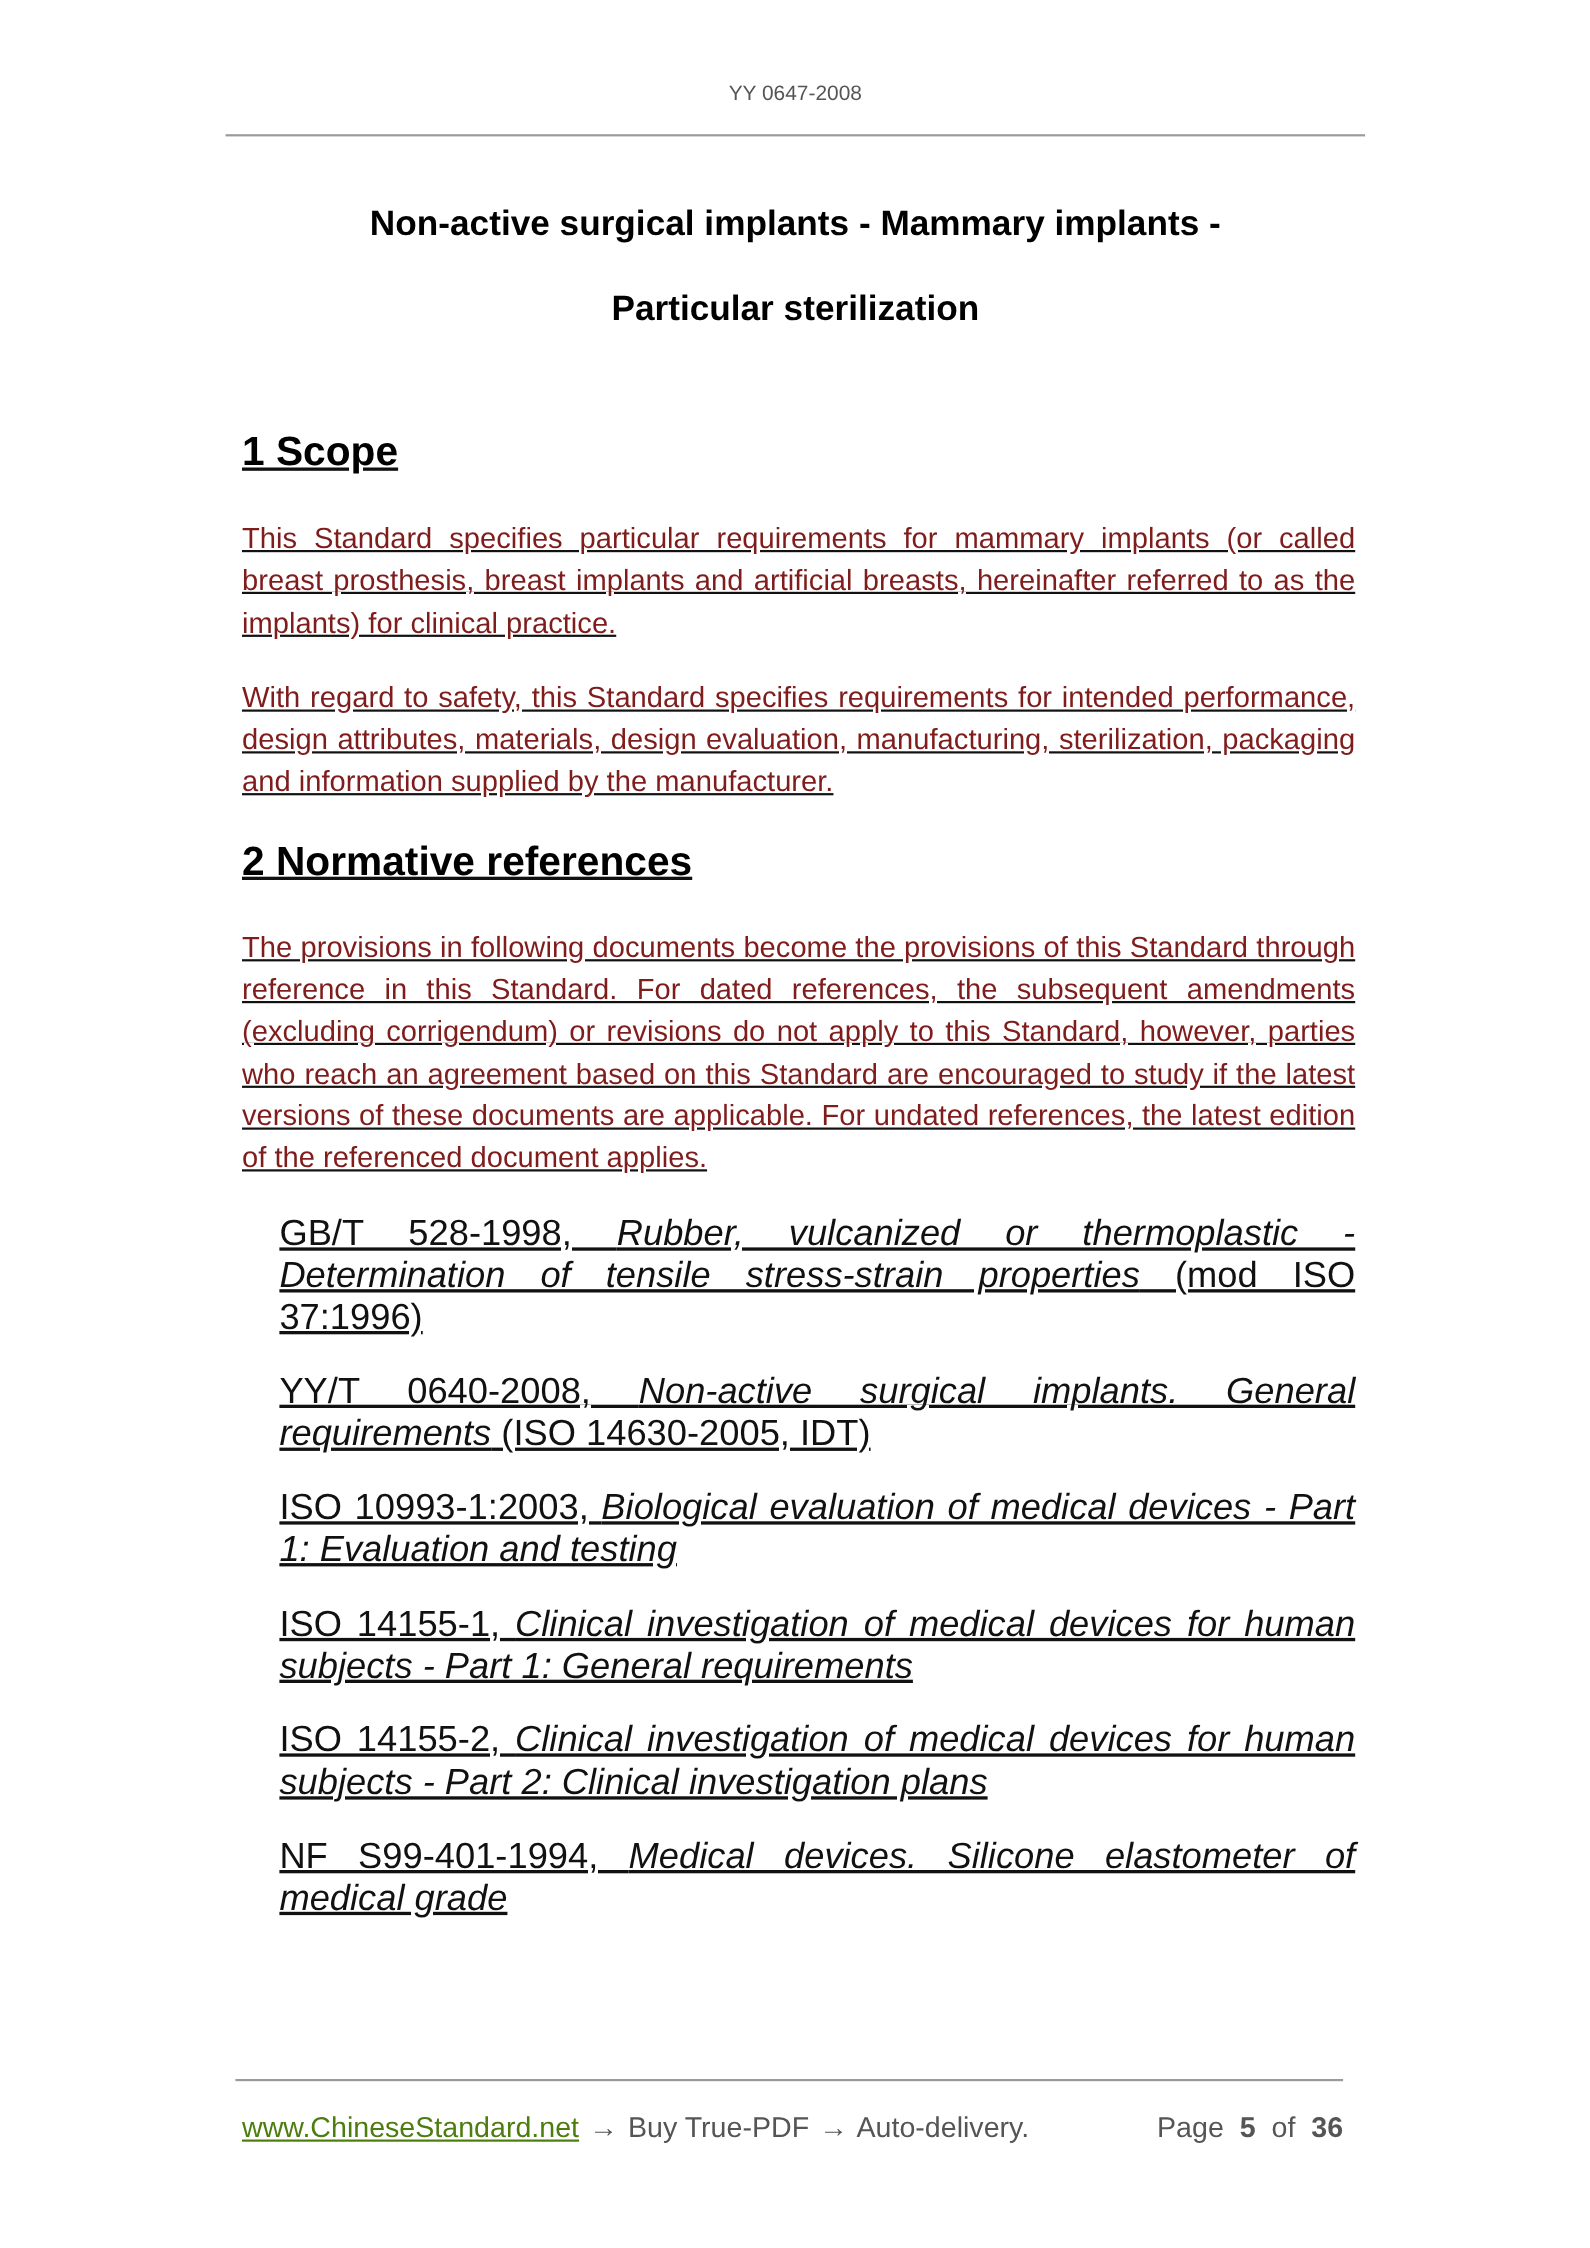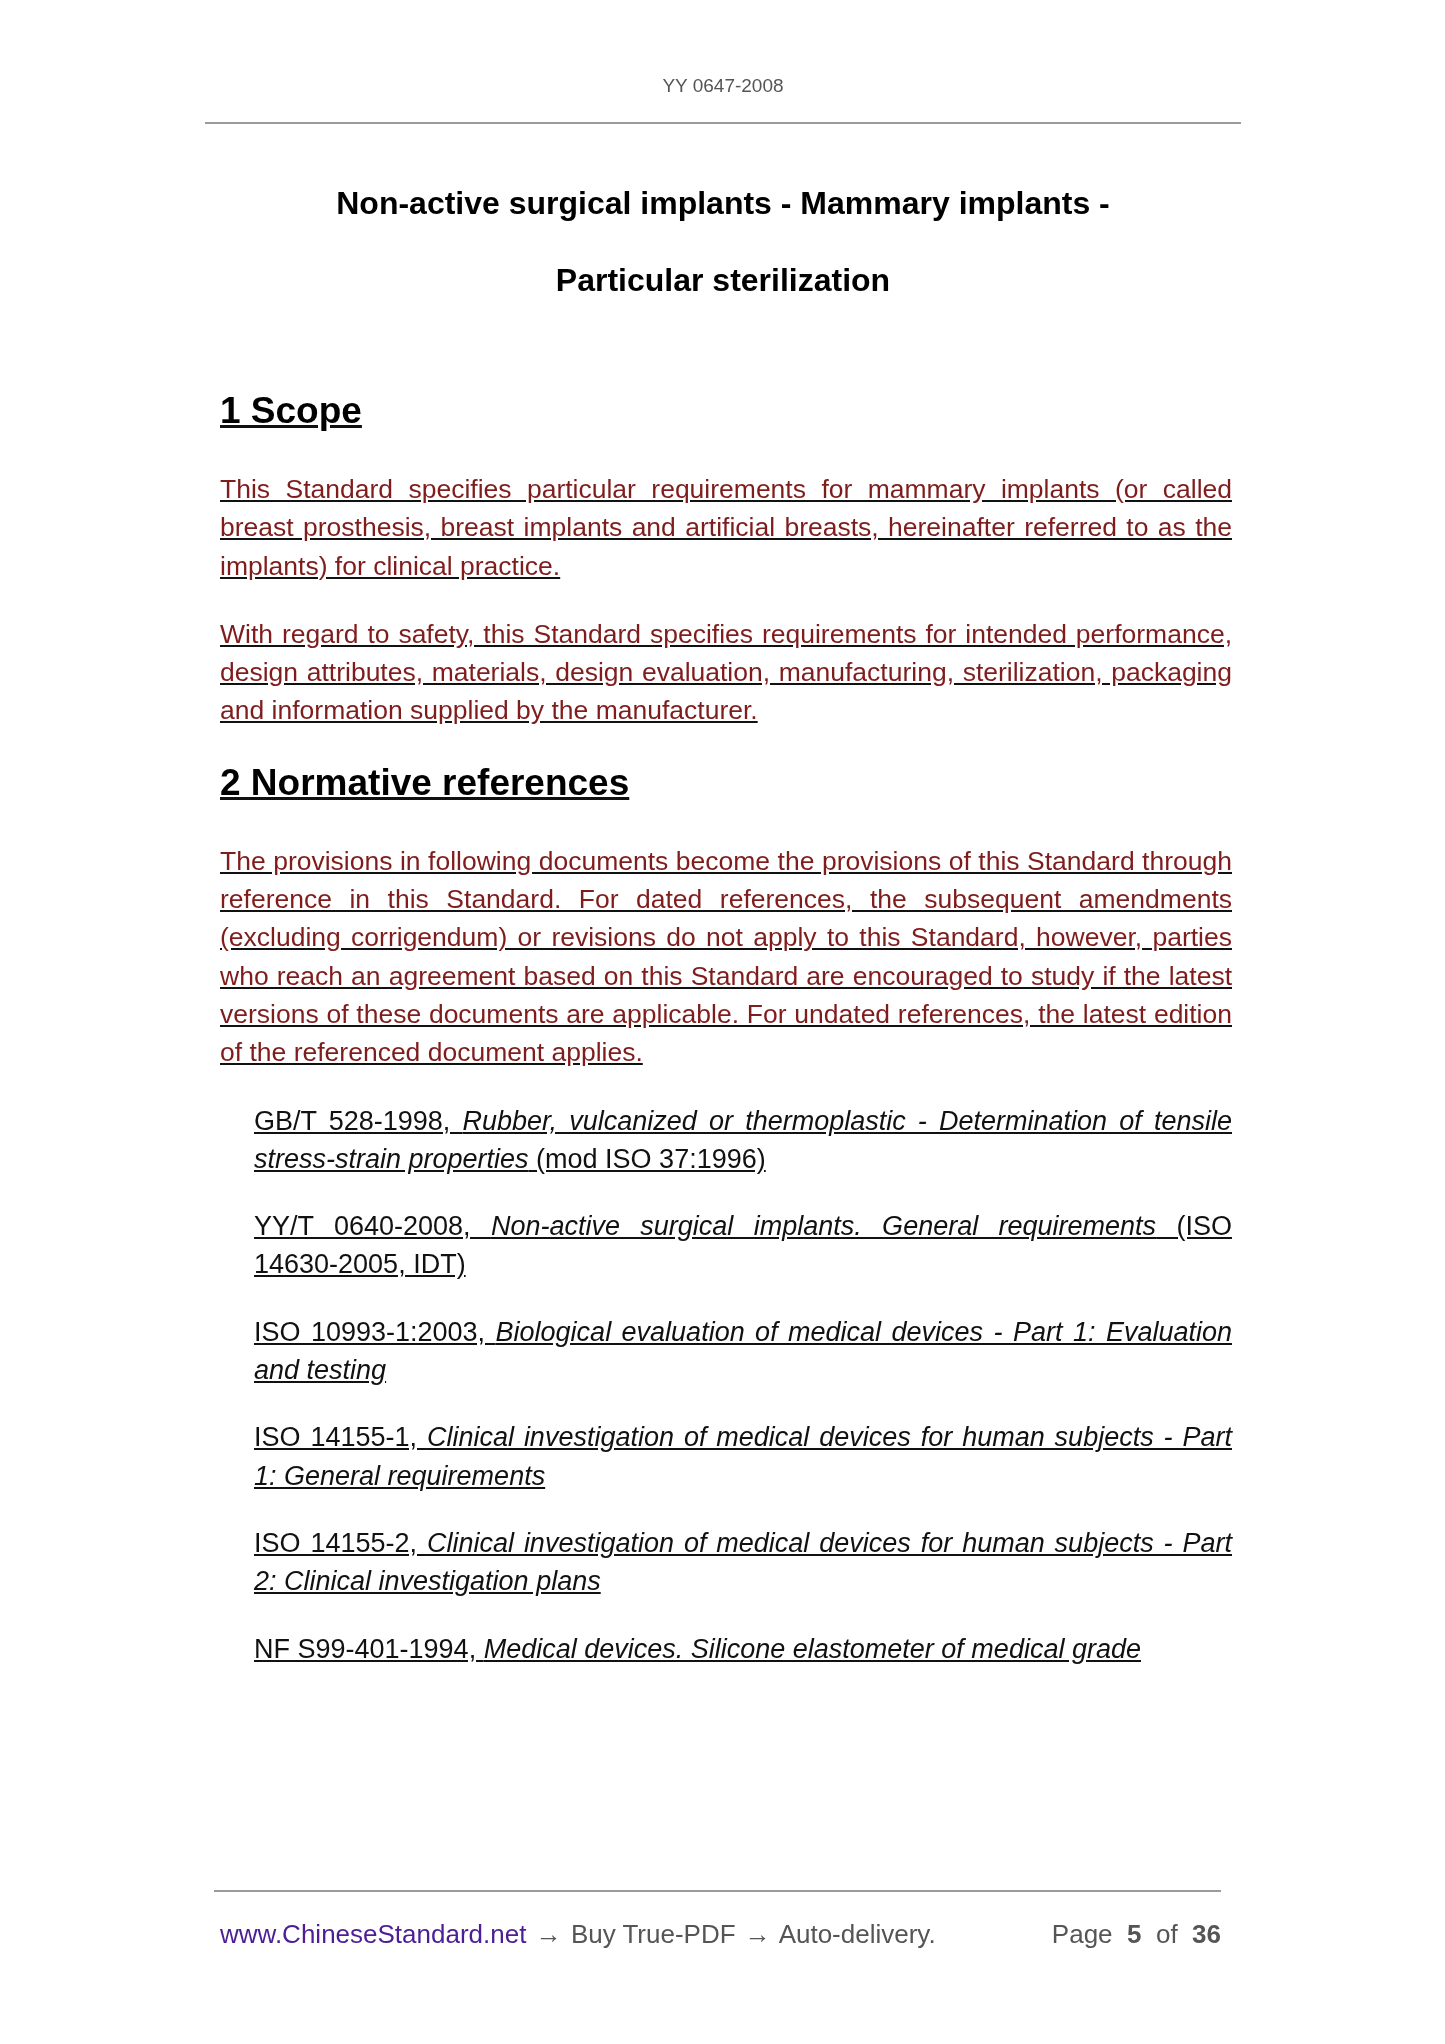--- a/index.html
+++ b/index.html
@@ -69,21 +69,21 @@
     color: #7f1d1d;
   }
   .section-2 { margin-top: 16px; }
   .ref-list {
     margin: 0;
     padding: 0;
     list-style: none;
   }
   .ref-item {
     margin: 0 0 29px 34px;
-    font-size: 27px;
+    font-size: 33px;
     line-height: 38.3px;
     text-align: justify;
     color: #111111;
   }
   .ref-item em { font-style: italic; }
 
   .footer-rule {
     position: absolute;
     left: 214px;
     top: 1890px;
@@ -95,21 +95,22 @@
     position: absolute;
     left: 220px;
     top: 1916px;
     width: 1001px;
     font-size: 26px;
     line-height: 36px;
     color: #555555;
   }
   .footer-left { position: absolute; left: 0; top: 0; white-space: nowrap; }
   .footer-link {
-    color: #4c1d95;
+    color: #4d7c0f;
+    text-decoration: underline;
   }
   .footer-right {
     position: absolute;
     right: 0;
     top: 0;
     white-space: nowrap;
   }
   .footer-right b { font-weight: bold; }
   .arrow { padding: 0 2px; }
 </style>

